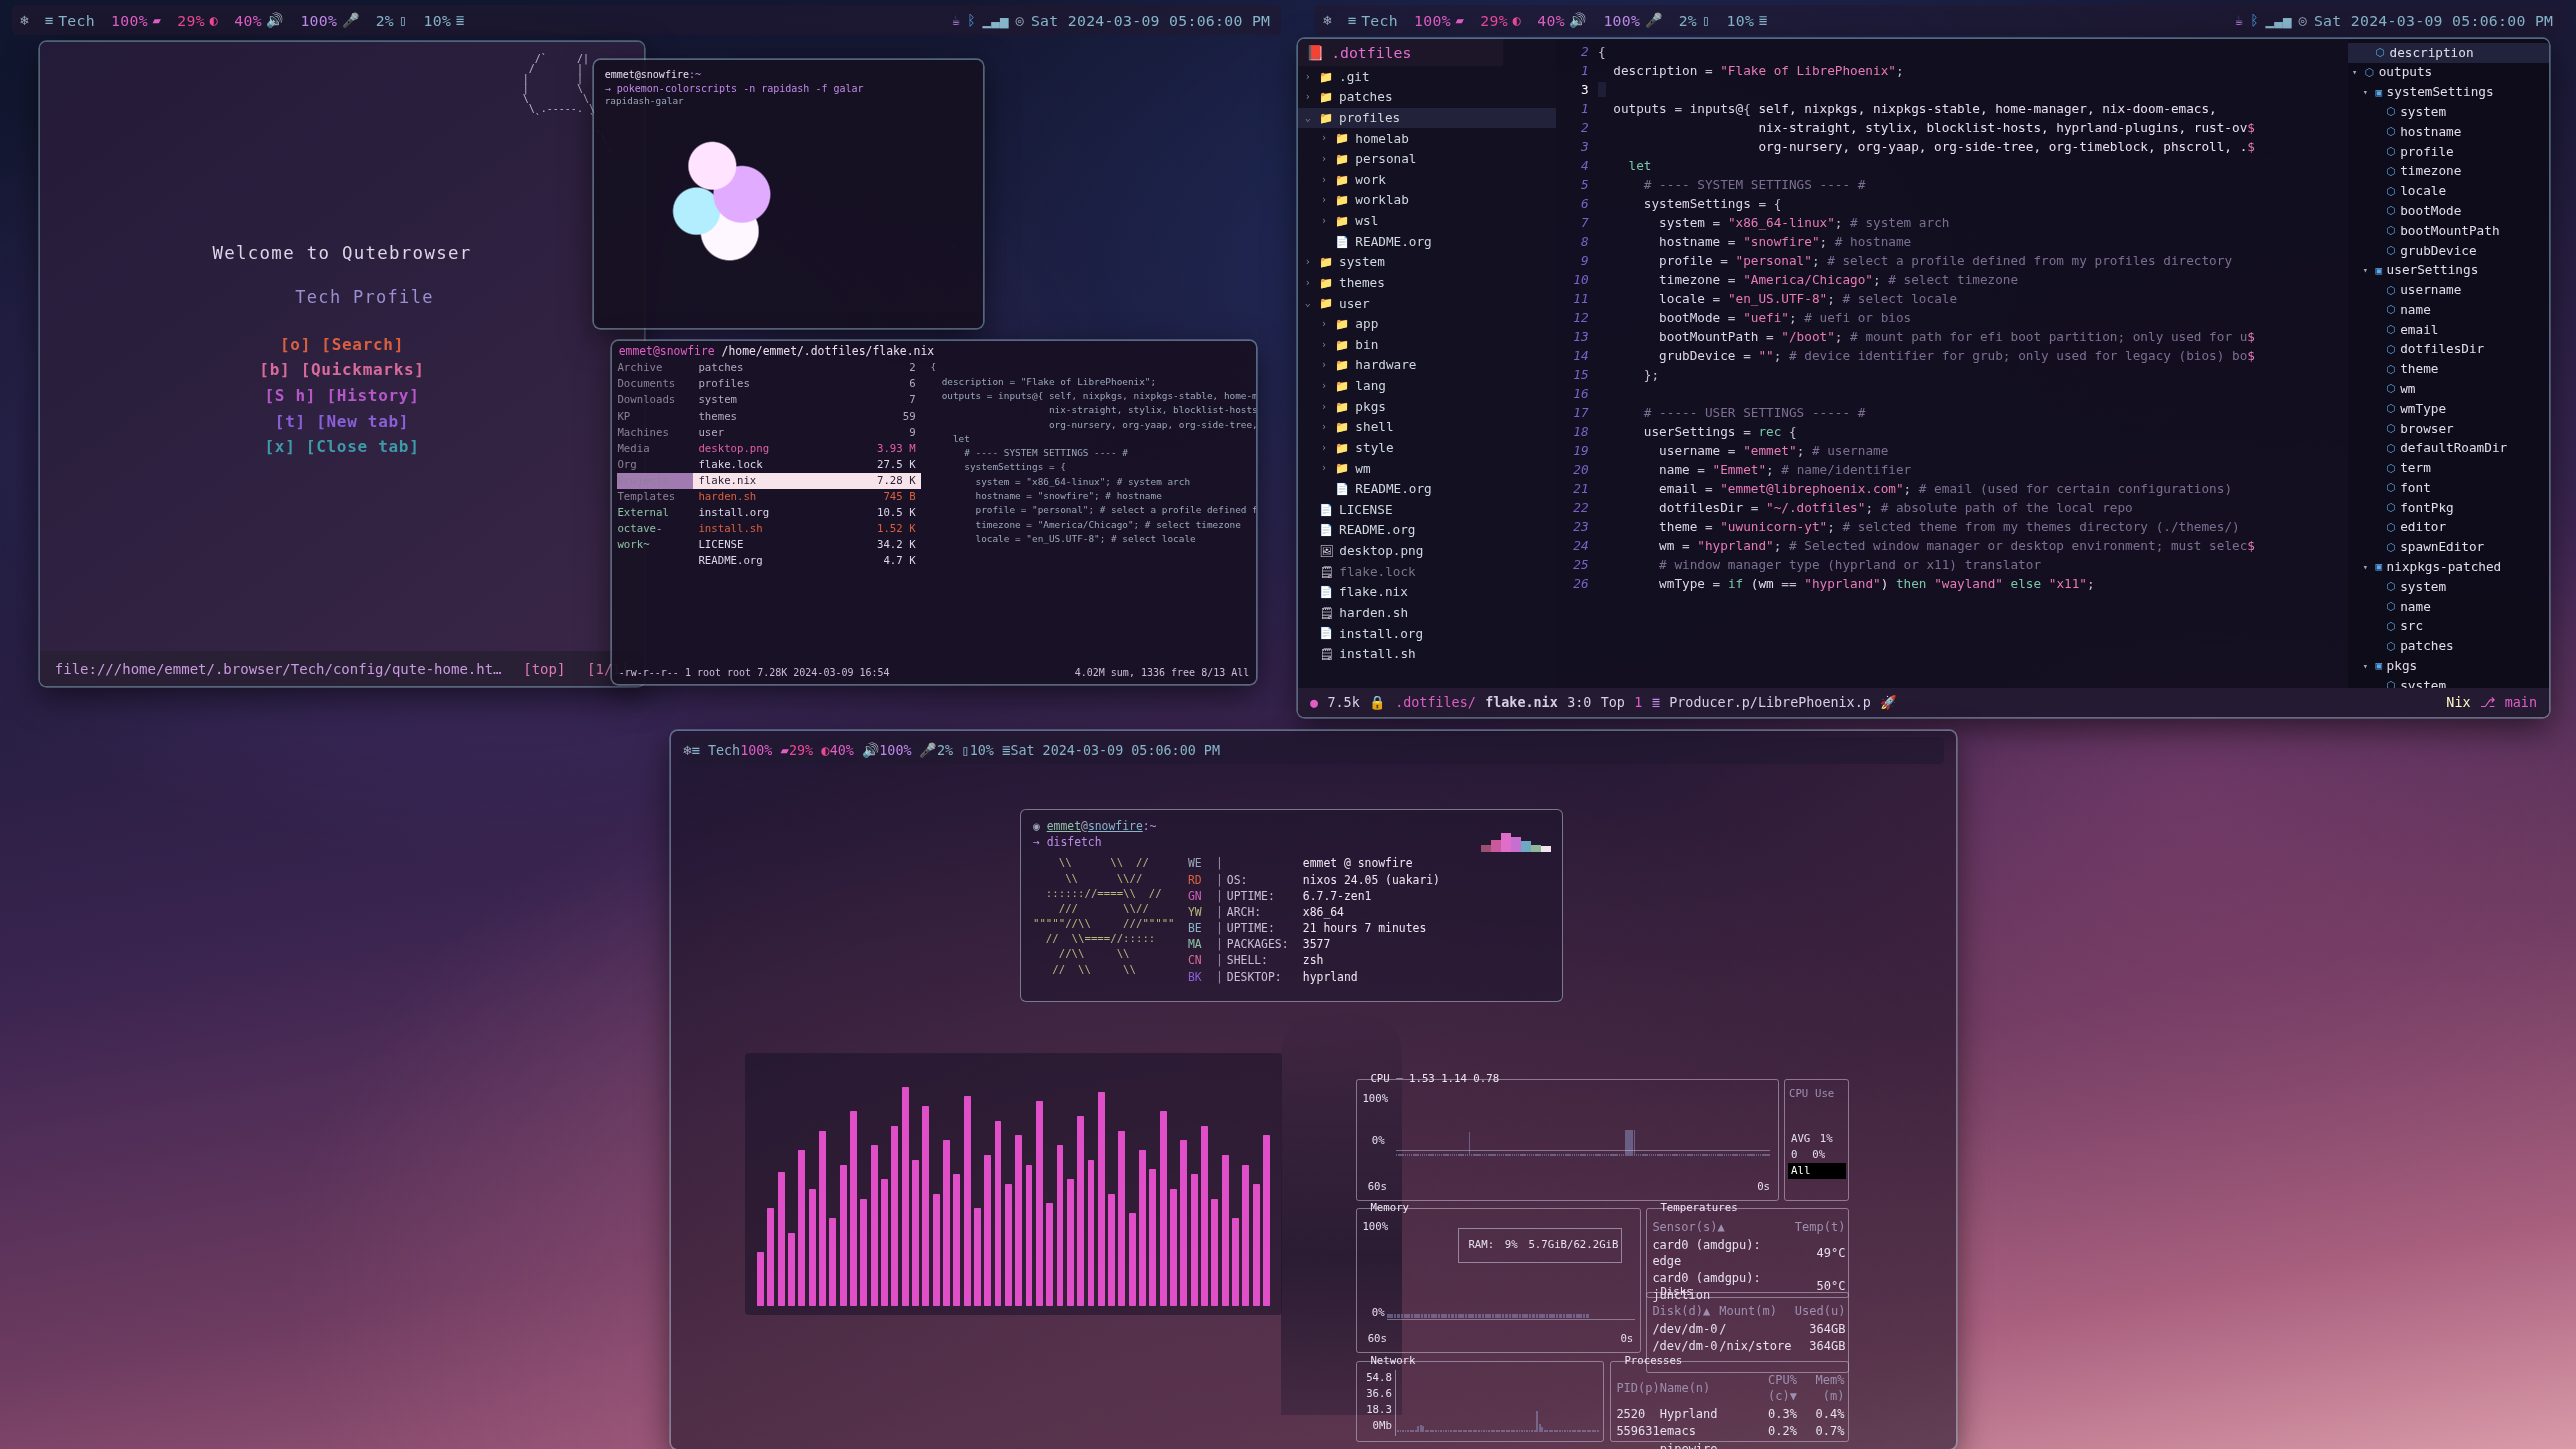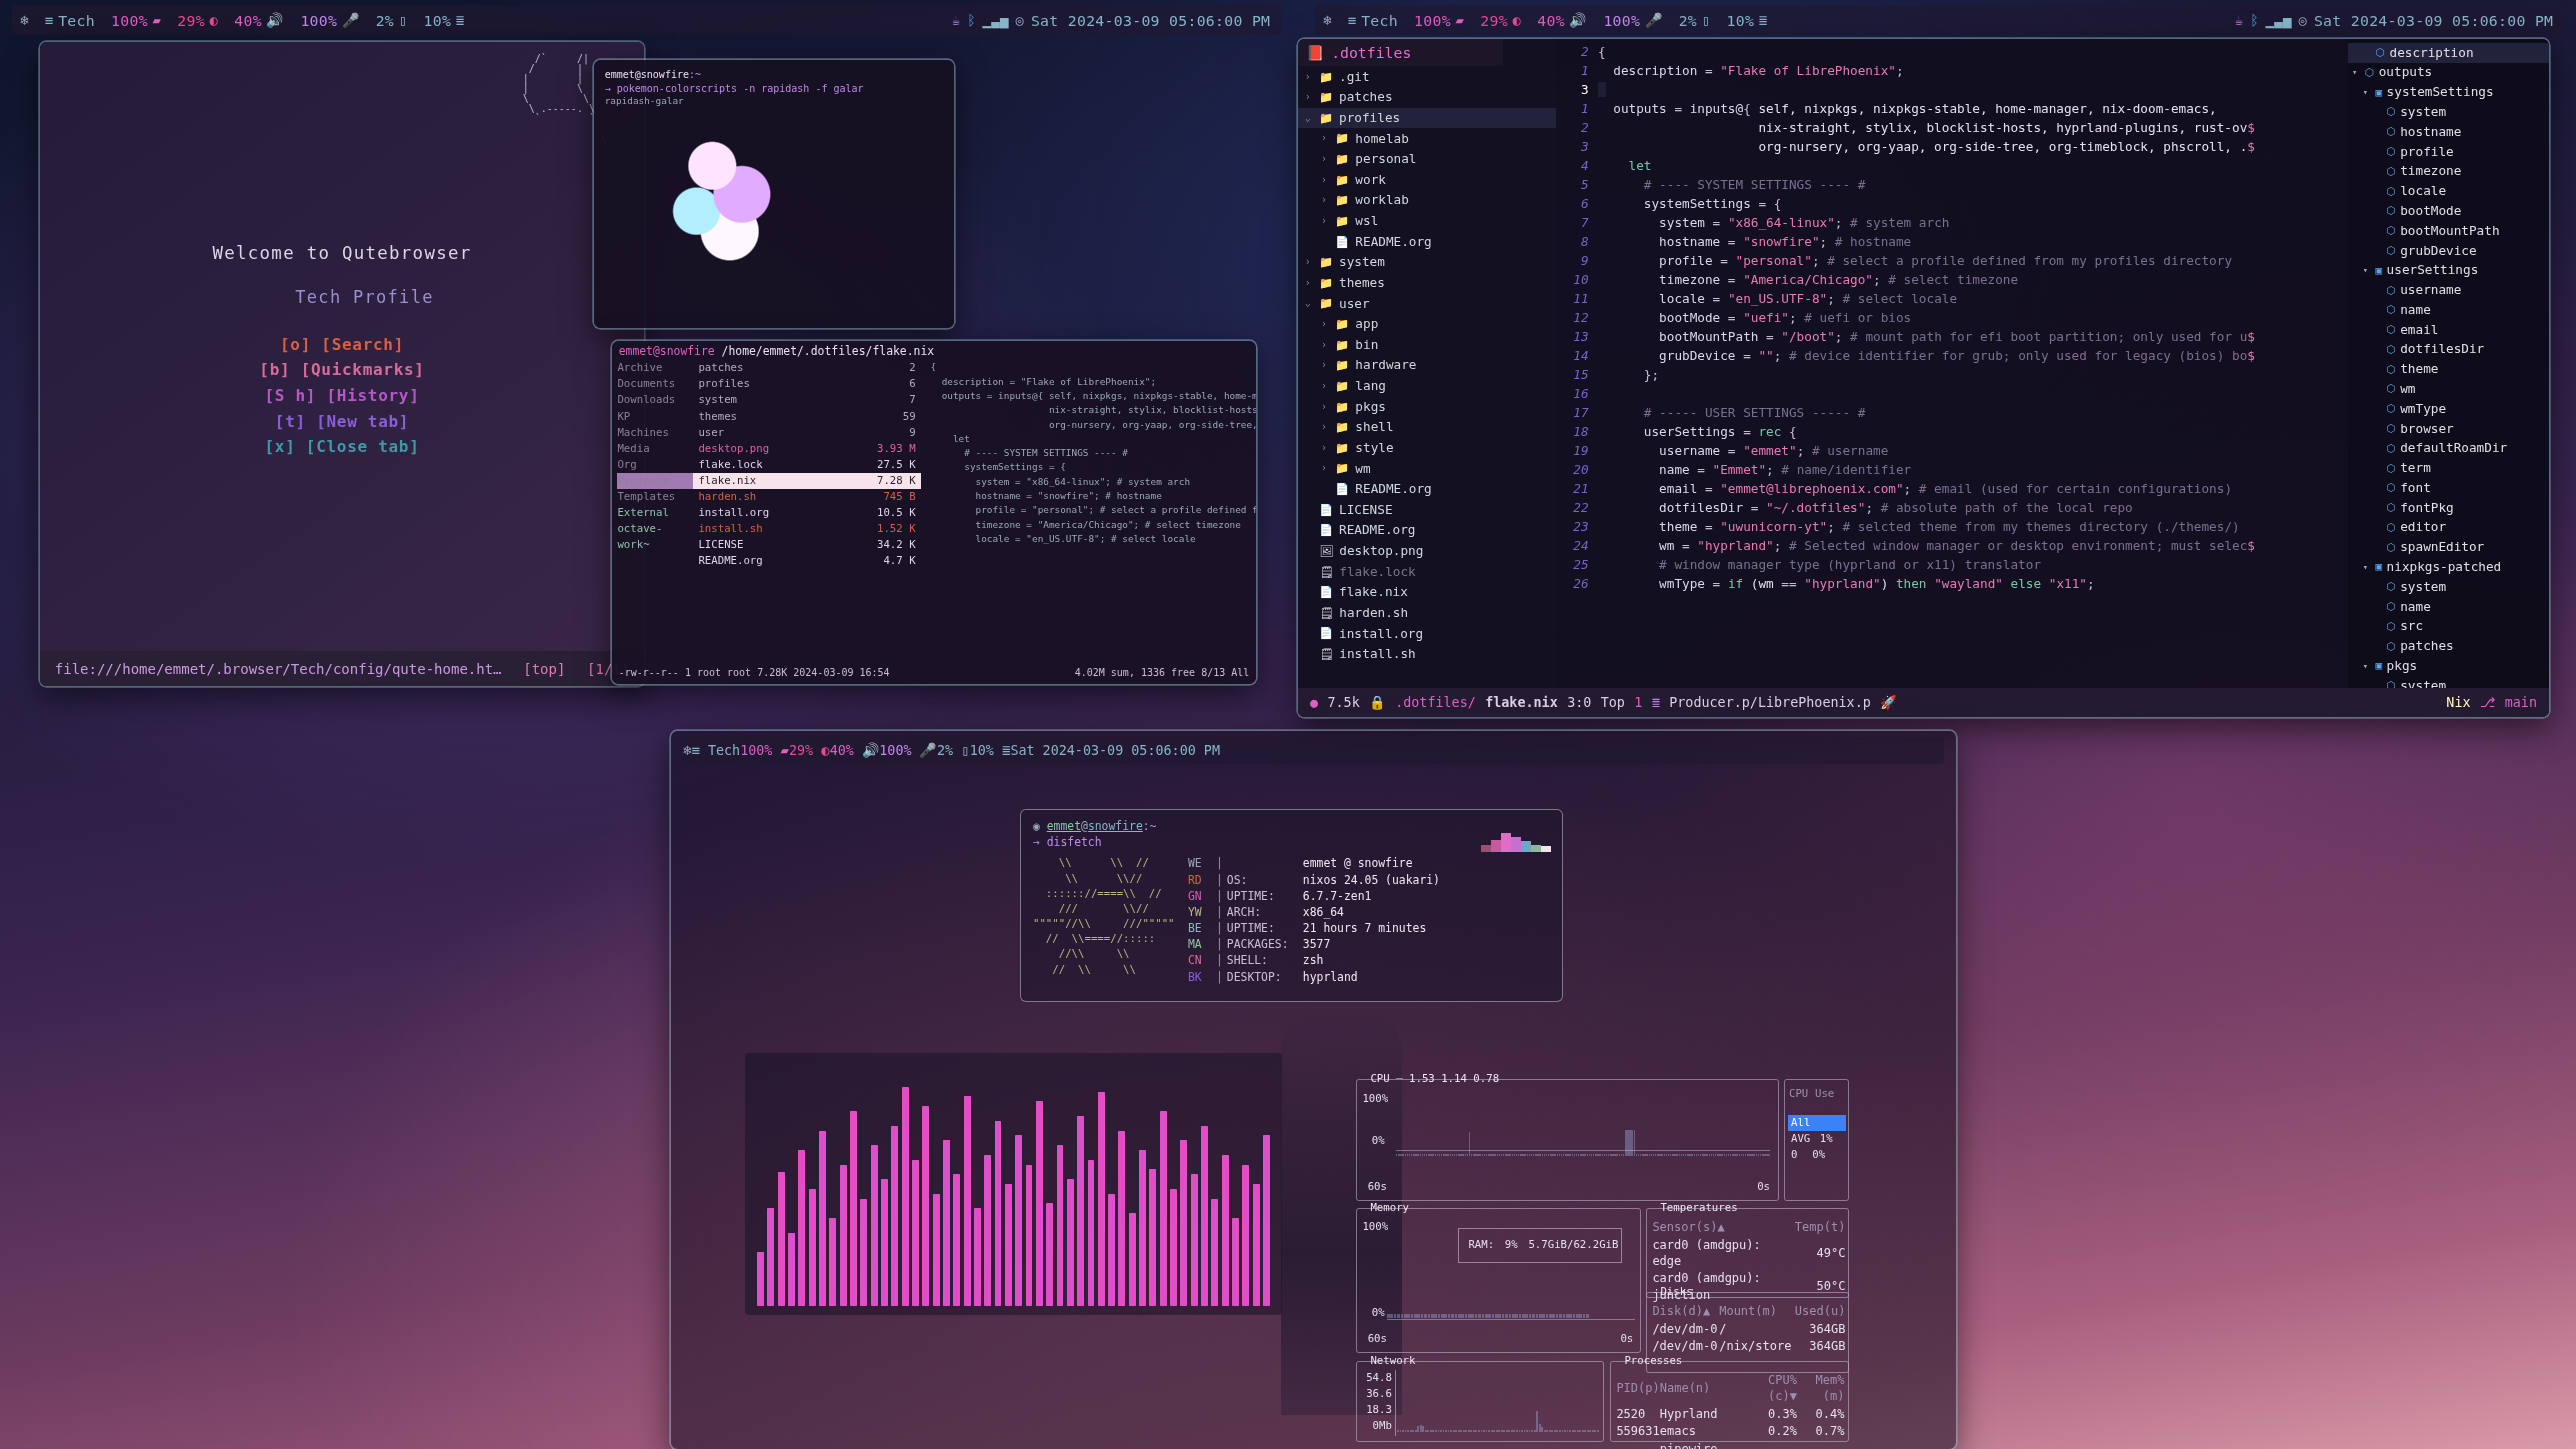--- a/index.html
+++ b/index.html
@@ -54,21 +54,21 @@
   .qwelcome .t1{font-size:17.4px;color:#dcd6e8;letter-spacing:1.3px;}
   .qwelcome .t2{font-size:17px;color:#9a8fd0;margin-top:23.5px;letter-spacing:1.3px;font-weight:normal;padding-left:45px;}
   .qlinks{margin-top:28px;display:flex;flex-direction:column;gap:6.7px;align-items:center;
           font-size:16px;font-weight:bold;letter-spacing:0.7px;}
   #qute .statusbar{position:absolute;left:0;bottom:0;width:100%;height:35px;
       background:#2a2036;display:flex;align-items:center;padding:0 14.8px;
       font-size:14px;color:#c99ae0;gap:8px;}
   #qute .statusbar .pg{margin-left:auto;color:#e07ab8;}
 
   
-  #pokewin{left:594px;top:60px;width:360px;height:268px;background:rgba(22,16,34,.94);}
+  #pokewin{left:594px;top:60px;width:389px;height:268px;background:rgba(22,16,34,.94);}
   #pokewin .inner{padding:8px 10.7px;font-size:10px;line-height:1.35;}
   .pkmn{position:absolute;left:40px;top:47px;width:174px;height:168px;
         background:
           radial-gradient(circle at 45% 35%, #f3d7ef 0 16%, transparent 17%),
           radial-gradient(circle at 62% 52%, #cfa8e8 0 20%, transparent 21%),
           radial-gradient(circle at 36% 62%, #b3def0 0 15%, transparent 16%),
           radial-gradient(circle at 55% 74%, #f6e8fb 0 18%, transparent 19%);
         filter:contrast(1.15) saturate(1.2);
         image-rendering:pixelated;}
 
@@ -138,21 +138,21 @@
 
   
   .btop{position:absolute;left:1356px;top:1079px;width:493px;height:362px;font-size:10.7px;
         color:#e6dff0;line-height:1.35;}
   .bx{position:absolute;border:1px solid rgba(200,190,215,.55);border-radius:2.7px;}
   .bx > .lbl{position:absolute;top:-8px;left:9.4px;background:transparent;padding:0 4px;
         font-size:10.7px;color:#efe7f5;}
   .dim2{color:#9d8fb0;}
   .graph{display:flex;align-items:flex-end;gap:0.7px;height:100%;}
   .graph i{display:block;width:2.7px;background:rgba(150,160,210,.45);}
-  .sel2{background:#3b82f6;color:#fff;}
+  .sel2{background:#000000;color:#fff;margin-top:48px;}
   table.bt{border-collapse:collapse;font-size:12px;width:100%;}
   table.bt td{padding:0.7px 0;}
   .anime{position:absolute;left:1281px;top:1013px;width:121px;height:402px;
      background:linear-gradient(180deg,rgba(60,40,70,.0) 0%,rgba(40,28,52,.55) 25%,rgba(30,22,44,.75) 60%,rgba(40,28,52,.4) 100%);
      border-radius:40px 40px 0 0;filter:blur(0.7px);}
 </style>
 </head>
 <body>
 
 <div class="wall-stars"></div>

